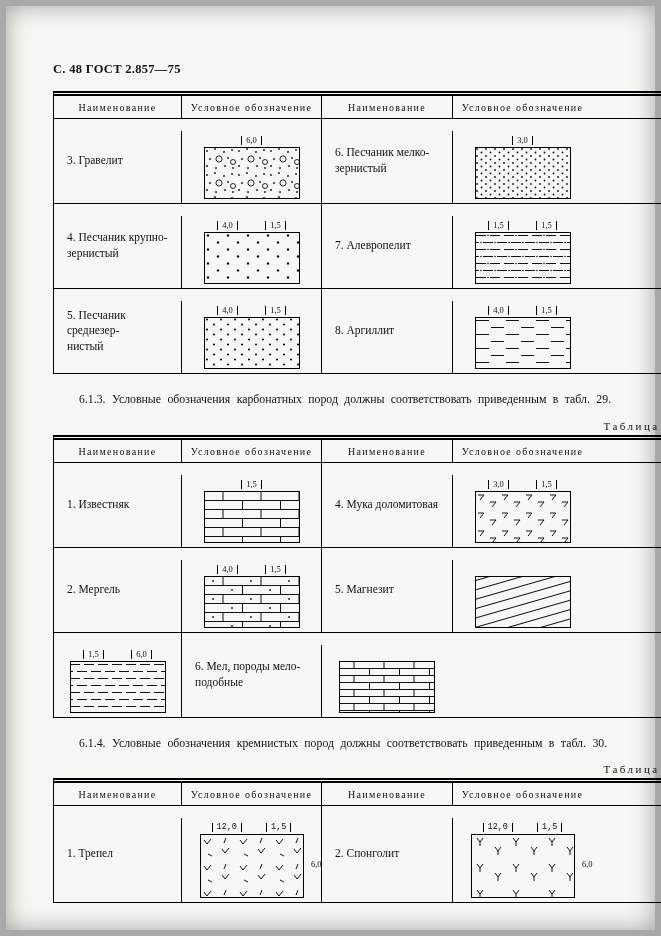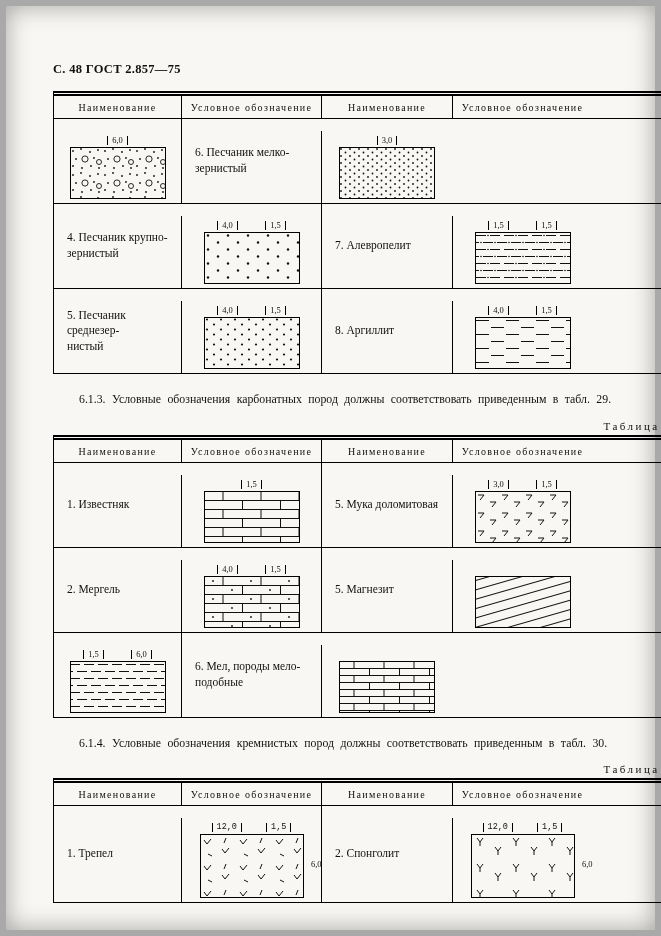--- a/index.html
+++ b/index.html
@@ -205,20 +205,21 @@
 
     <section class="table t1">
       <div class="thead">
         <div class="hcell">Наименование</div>
         <div class="hcell">Условное обозначение</div>
         <div class="hcell">Наименование</div>
         <div class="hcell">Условное обозначение</div>
       </div>
 
       <div class="trow">
+        <div class="cell name">3. Гравелит</div>
         <div class="cell des">
           <div class="pwrap">
             <div class="dims single">
                 <span class="dim">6,0</span>
               </div>
             <svg class="pbox" width="96" height="52">
                 <rect class="pr" x="0.5" y="0.5" width="95" height="51" fill="url(#p-gravelite)"></rect>
               </svg>
           </div>
         </div>
@@ -310,21 +311,21 @@
         <div class="cell des">
           <div class="pwrap">
             <div class="dims single">
                 <span class="dim">1,5</span>
               </div>
             <svg class="pbox" width="96" height="52">
                 <rect class="pr" x="0.5" y="0.5" width="95" height="51" fill="url(#p-limestone)"></rect>
               </svg>
           </div>
         </div>
-        <div class="cell name">5. Мука доломитовая</div>
+        <div class="cell name">4. Мука доломитовая</div>
         <div class="cell des">
           <div class="pwrap">
             <div class="dims">
               <span class="dim">3,0</span>
               <span class="dim">1,5</span>
             </div>
             <svg class="pbox" width="96" height="52">
                 <rect class="pr" x="0.5" y="0.5" width="95" height="51" fill="url(#p-dolomite-flour)"></rect>
               </svg>
           </div>

